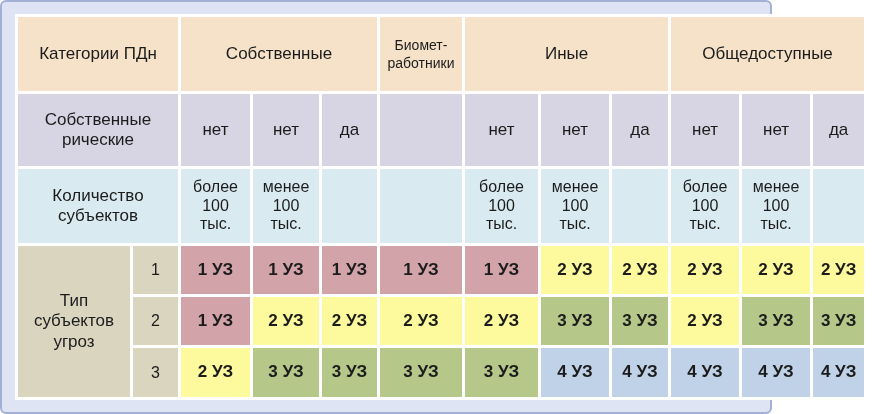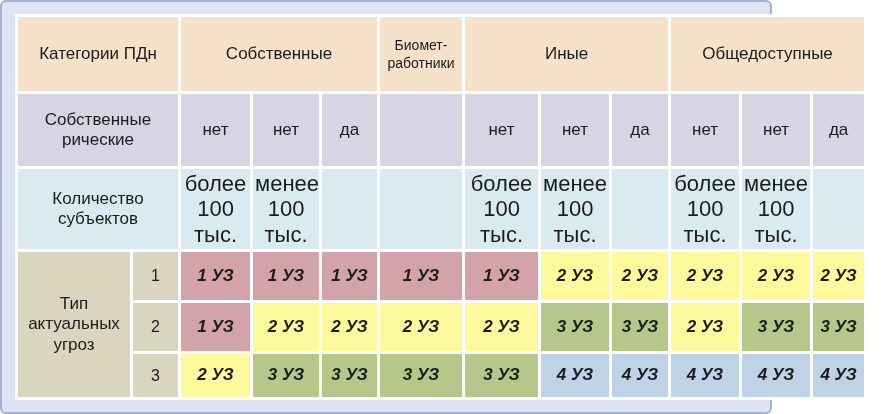--- a/index.html
+++ b/index.html
@@ -32,24 +32,24 @@
     font-size: 17px;
     line-height: 1.2;
     padding: 2px;
     overflow: hidden;
   }
   .peach { background: #f6e2c8; }
   .lav   { background: #d7d4e3; }
   .blue  { background: #d9eaf0; }
   .khaki { background: #d9d5bf; }
   .pre   { white-space: pre-line; }
-  .subj  { font-size: 22px; line-height: 1.15; }
+  .subj  { font-size: 16px; line-height: 1.15; }
   .bio   { font-size: 14px; line-height: 1.3; }
   .num   { font-size: 16px; }
-  .val   { font-weight: bold; font-style: italic; }
+  .val   { font-weight: bold; }
   .rh1 { height: 74px; }
   .rh2 { height: 72px; }
   .rh3 { height: 74px; border-radius: 23px; }
   .rh4 { height: 48px; }
   .rh5 { height: 48px; }
 </style>
 </head>
 <body>
 
 <div class="frame">
@@ -116,21 +116,21 @@
 100
 тыс.</td>
       <td class="blue subj pre">менее
 100
 тыс.</td>
       <td class="blue subj pre"></td>
     </tr>
 
     <tr class="rh4">
       <td rowspan="3" class="khaki pre">Тип
-актуальных
+субъектов
 угроз</td>
       <td class="khaki num">1</td>
       <td class="val" style="background: rgb(210, 164, 169);">1 УЗ</td>
       <td class="val" style="background: rgb(210, 164, 169);">1 УЗ</td>
       <td class="val" style="background: rgb(210, 164, 169);">1 УЗ</td>
       <td class="val" style="background: rgb(210, 164, 169);">1 УЗ</td>
       <td class="val" style="background: rgb(210, 164, 169);">1 УЗ</td>
       <td class="val" style="background: rgb(253, 250, 157);">2 УЗ</td>
       <td class="val" style="background: rgb(253, 250, 157);">2 УЗ</td>
       <td class="val" style="background: rgb(253, 250, 157);">2 УЗ</td>

